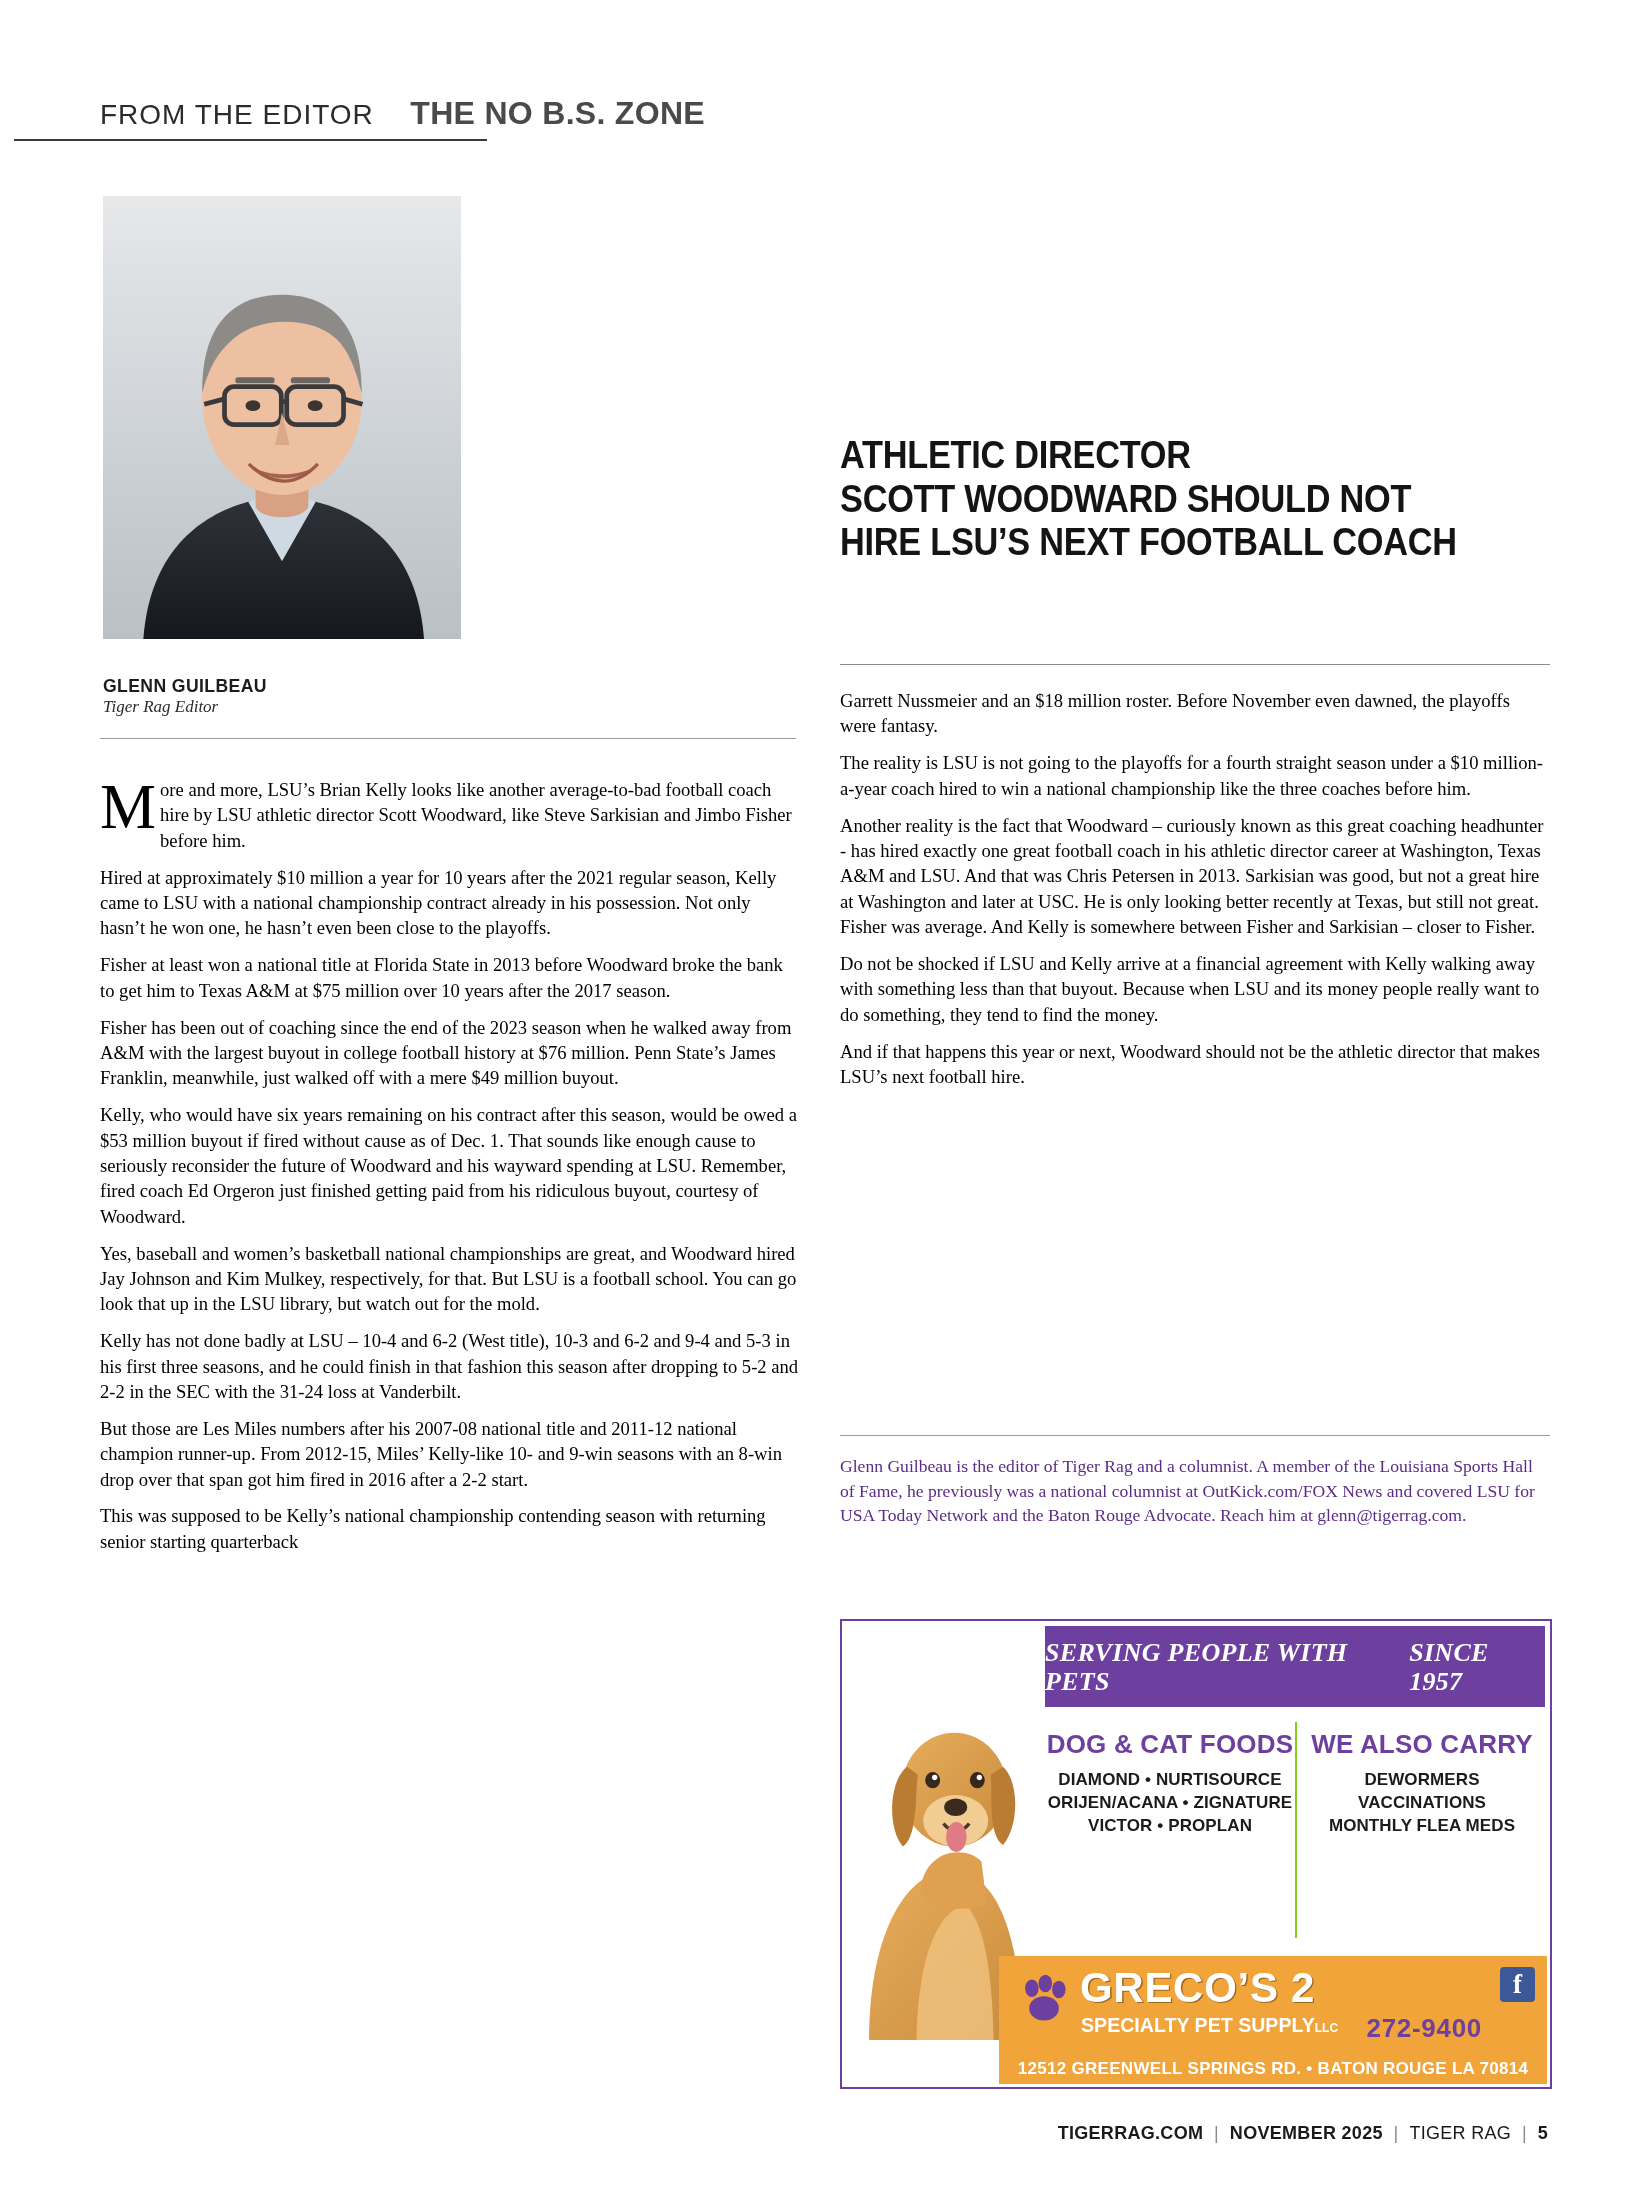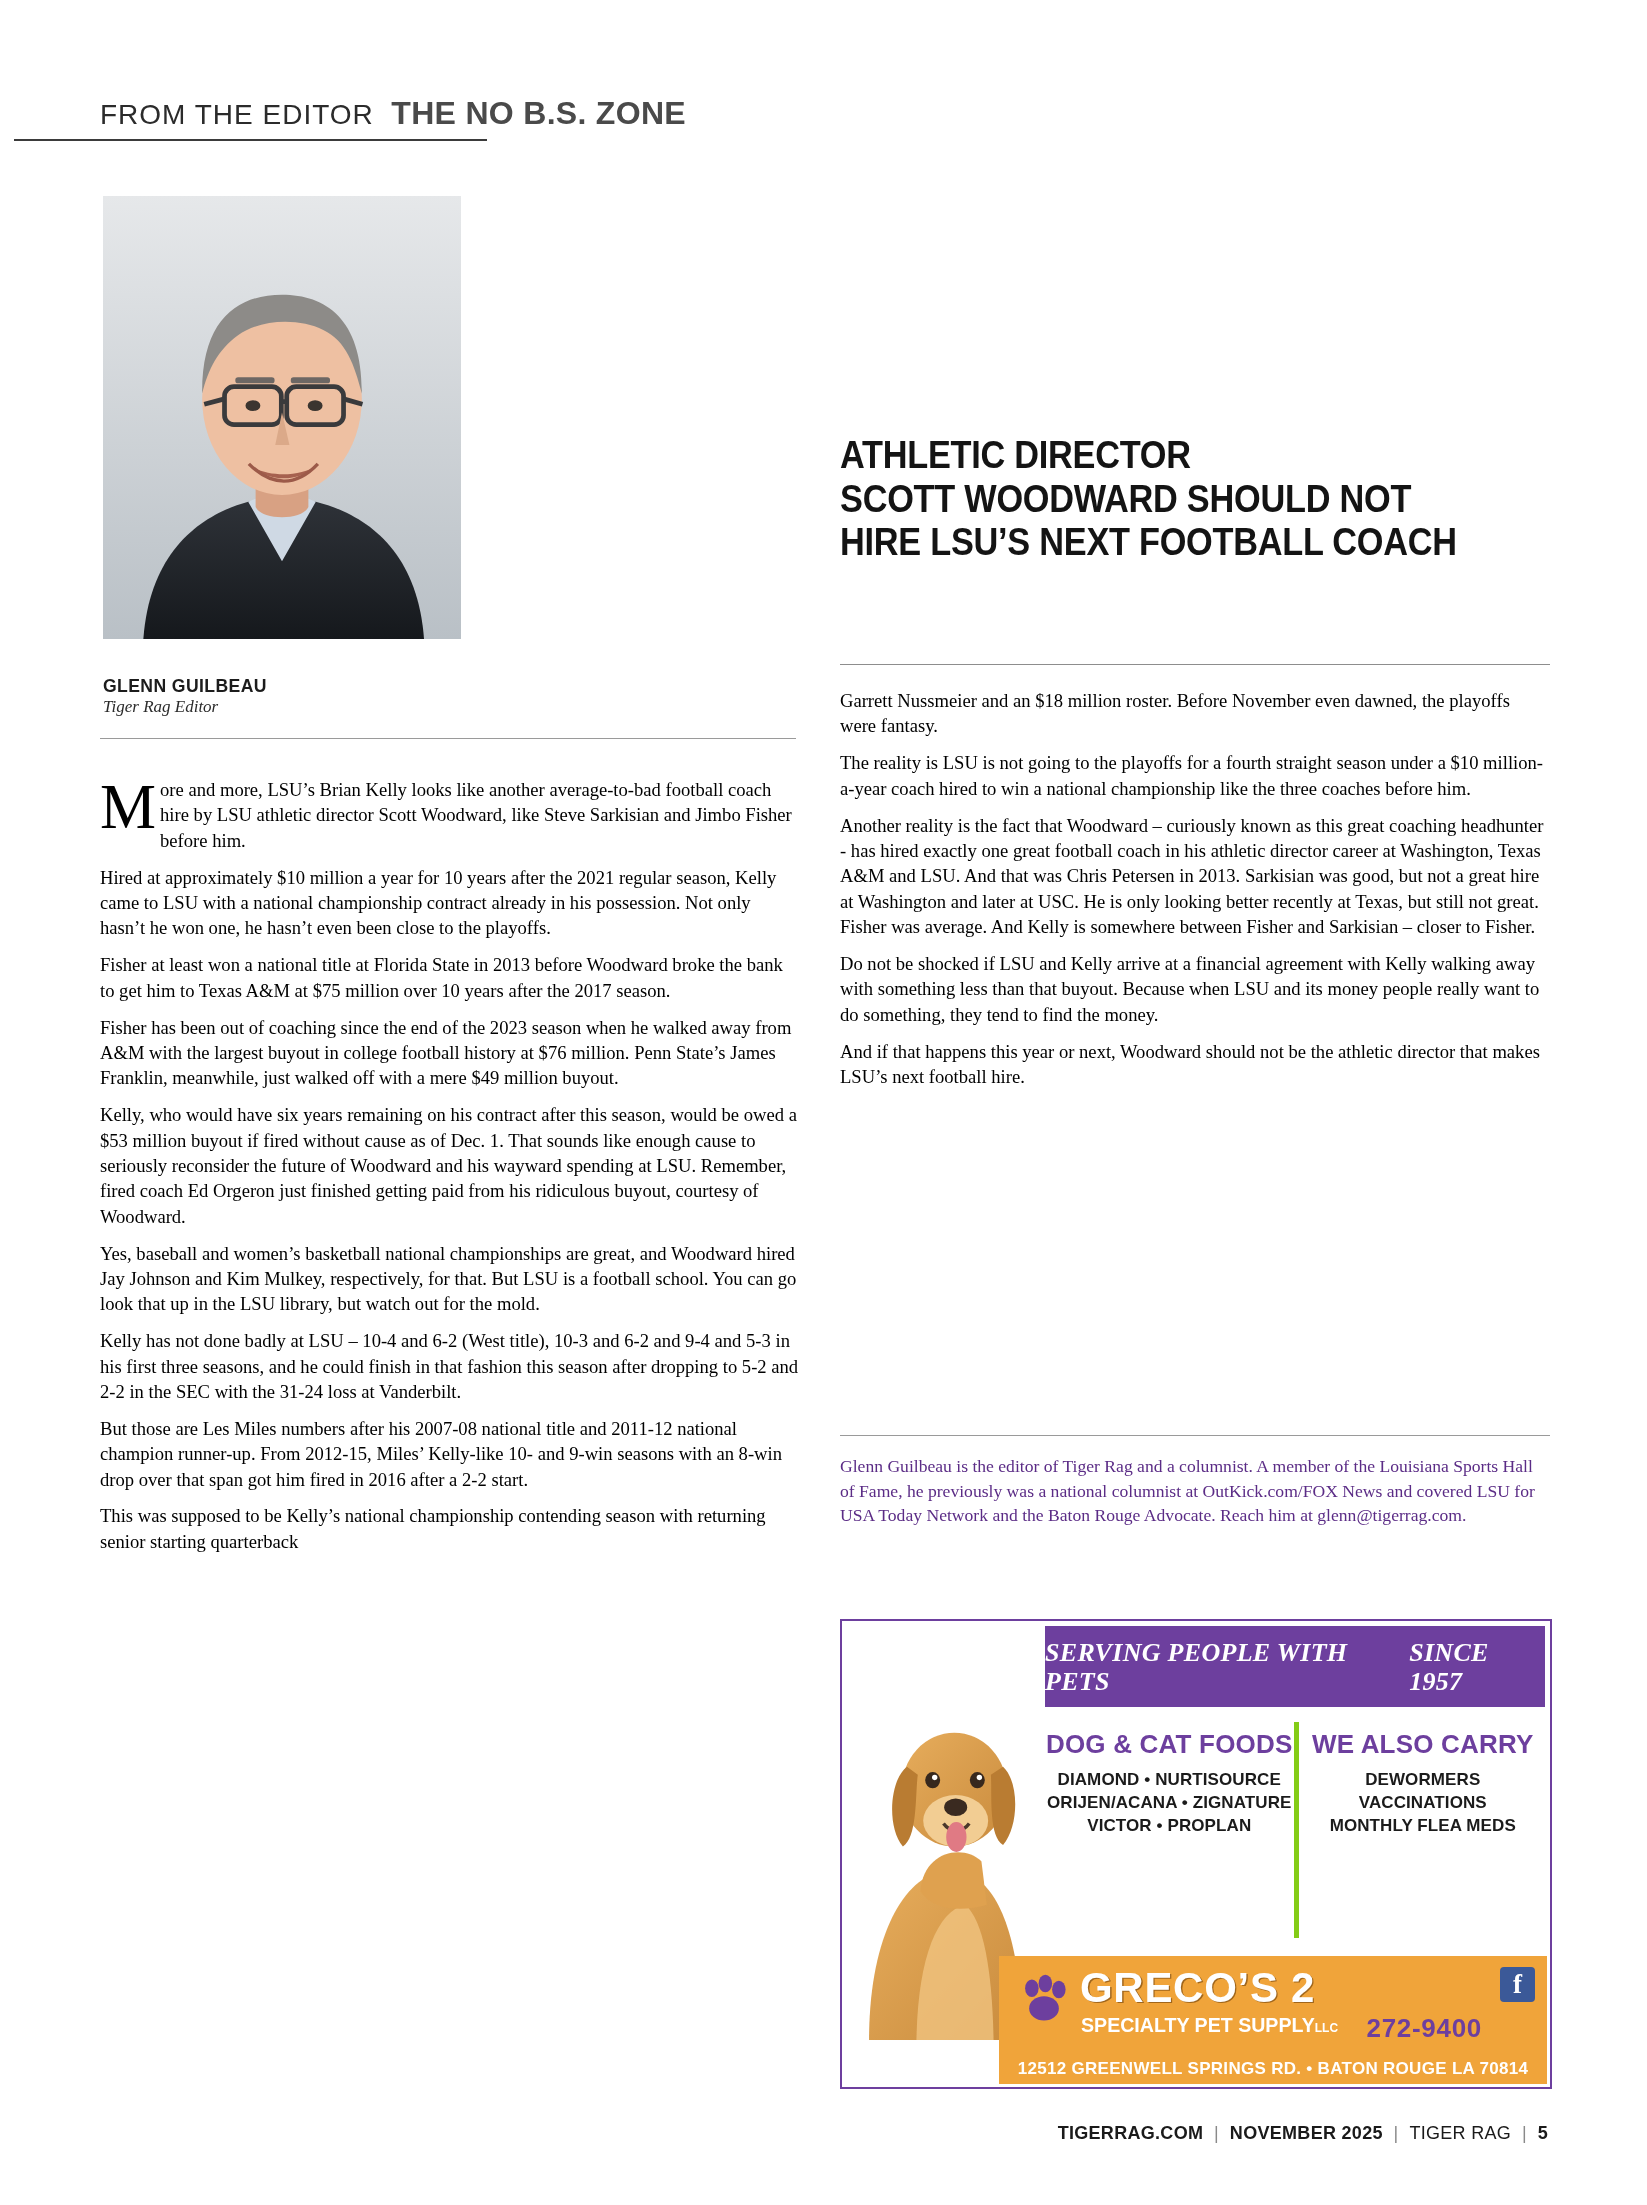--- a/index.html
+++ b/index.html
@@ -23,20 +23,21 @@
 
   
   .header {
     position: absolute;
     left: 100px;
     top: 95px;
     width: 1447px;
     height: 47px;
     display: flex;
     align-items: baseline;
+    gap: 19px;
   }
   .header-rule {
     position: absolute;
     left: 13.5px;
     top: 139px;
     width: 473px;
     height: 2px;
     background: #3b3b3b;
   }
   .from-editor {
@@ -216,21 +217,21 @@
     position: absolute;
     left: 203px; top: 101px;
     width: 502px; height: 216px;
     display: flex;
   }
   .ad-colA, .ad-colB {
     flex: 1;
     text-align: center;
     padding-top: 6.8px;
   }
-  .ad-colA { border-right: 5px solid #84cc16; }
+  .ad-colA { border-right: 2px solid #84cc16; }
   .ad-head {
     font-family: "Liberation Sans", sans-serif;
     font-weight: 700;
     font-size: 26px;
     color: #6d3f9e;
     letter-spacing: 0.2px;
     margin-bottom: 9.5px;
   }
   .ad-list {
     font-family: "Liberation Sans", sans-serif;

